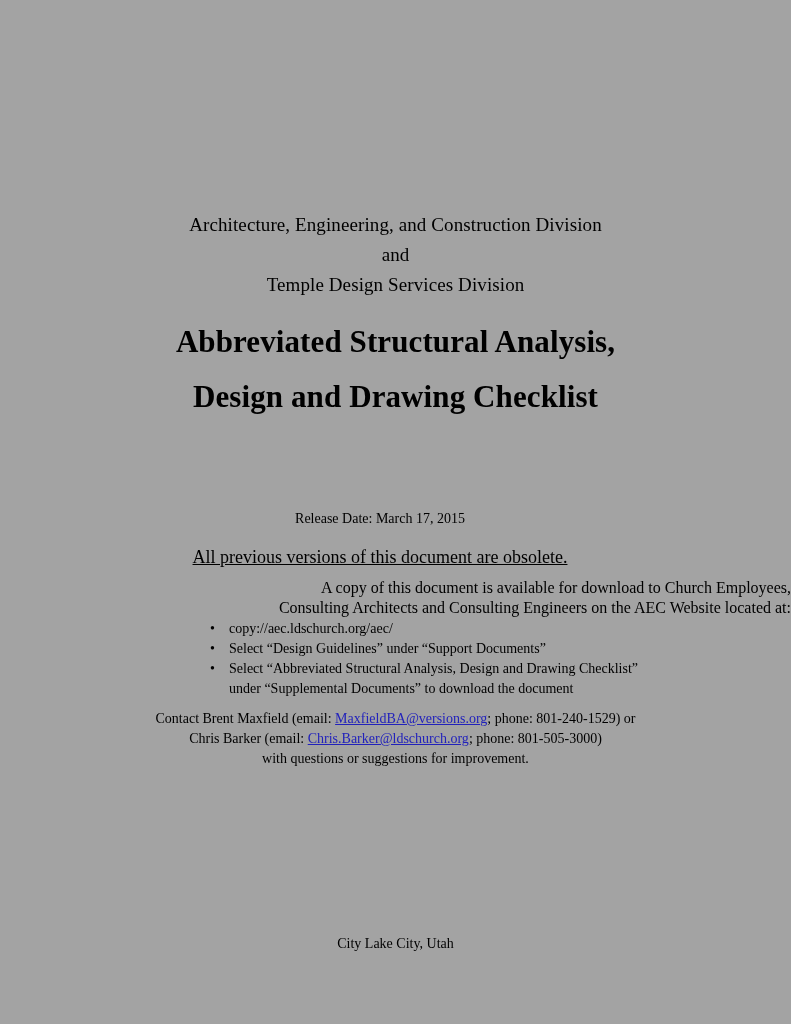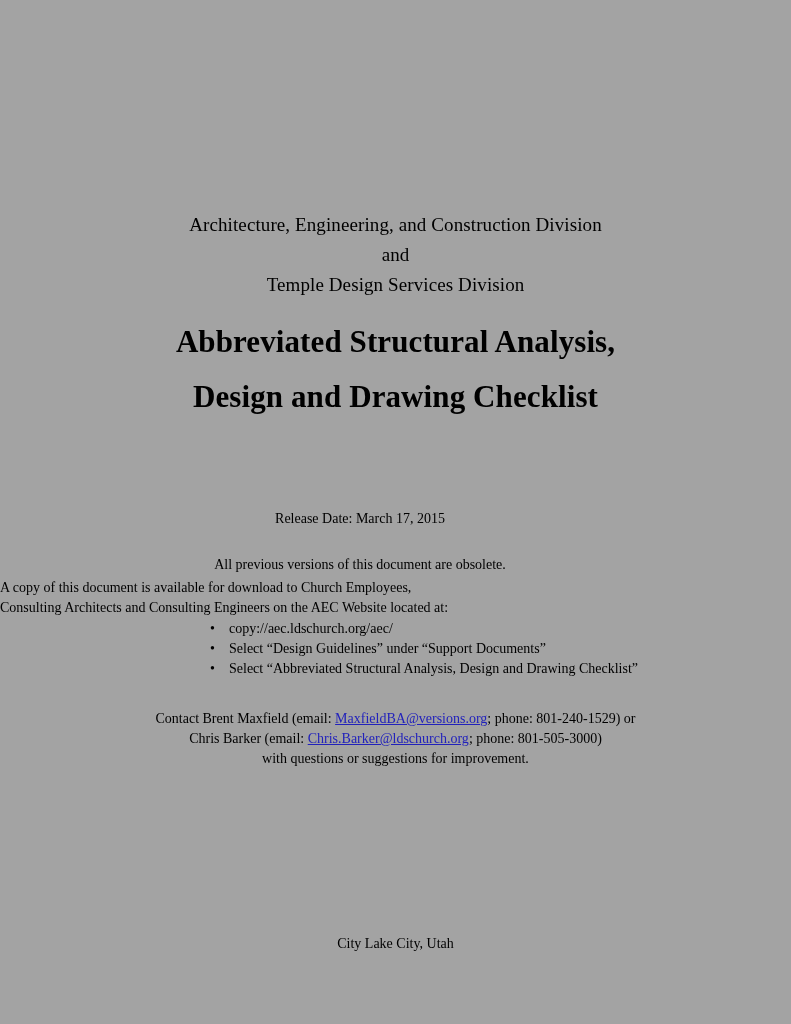--- a/index.html
+++ b/index.html
@@ -44,39 +44,41 @@
   }
   .doc-title .tline { display: block; }
 
   
   .release-block {
     position: absolute;
     top: 509px;
     left: 0;
     width: 720px;
     text-align: center;
+    padding-left: 20px;
   }
   .release-date {
     font-size: 14px;
     line-height: 19px;
   }
   .obsolete-note {
-    margin-top: 27px;
-    font-size: 14px;
+    margin-top: 20px;
+    font-size: 18px;
     line-height: 19px;
+    text-decoration: underline;
   }
 
   
   .availability {
     position: absolute;
     top: 578px;
     left: 0;
     width: 791px;
-    text-align: left;
-    font-size: 14px;
+    text-align: right;
+    font-size: 16px;
     line-height: 20px;
   }
   .availability .aline { display: block; }
 
   
   .steps {
     position: absolute;
     top: 619px;
     left: 207px;
     width: 470px;
@@ -161,20 +163,21 @@
       <span class="bullet">•</span>
       <span>copy://aec.ldschurch.org/aec/</span>
     </li>
     <li>
       <span class="bullet">•</span>
       <span>Select “Design Guidelines” under “Support Documents”</span>
     </li>
     <li>
       <span class="bullet">•</span>
       <span>Select “Abbreviated Structural Analysis, Design and Drawing Checklist”</span>
+      <span class="cont">under “Supplemental Documents” to download the document</span>
     </li>
   </ul>
 
   <div class="contact">
     <span class="cline">
       <span>Contact Brent Maxfield (email: </span><a class="maillink" href="#">MaxfieldBA@versions.org</a><span>; phone: 801-240-1529) or</span>
     </span>
     <span class="cline">
       <span>Chris Barker (email: </span><a class="maillink" href="#">Chris.Barker@ldschurch.org</a><span>; phone: 801-505-3000)</span>
     </span>

